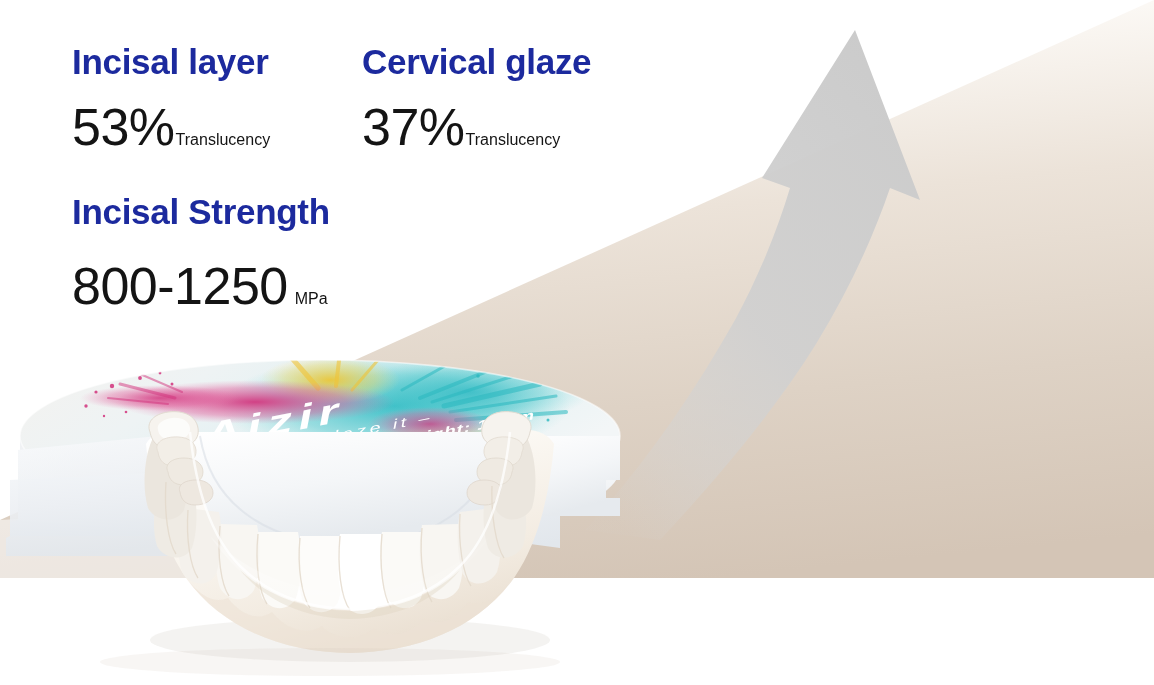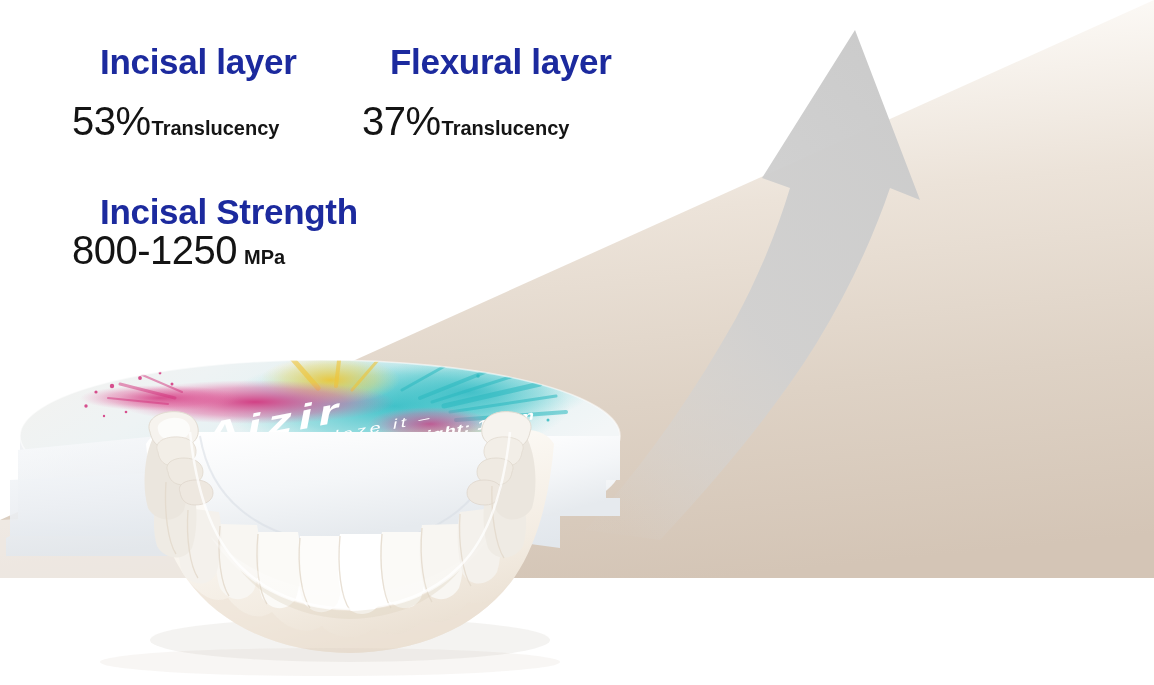--- a/index.html
+++ b/index.html
@@ -38,50 +38,49 @@
     width:1154px; height:685px;
   }
   .heading{
     position:absolute;
     color:#1c2a9e;
     font-size:35px;
     font-weight:700;
     letter-spacing:-0.3px;
     white-space:nowrap;
     line-height:1;
-    margin-left:28px;
   }
   .valrow{
     position:absolute;
     white-space:nowrap;
     line-height:1;
     color:#141414;
   }
   .valrow .big{
-    font-size:40px;
+    font-size:52px;
     font-weight:400;
     letter-spacing:-0.5px;
     text-align:right;
   }
   .valrow .unit{
-    font-size:20px;
-    font-weight:700;
+    font-size:16px;
+    font-weight:400;
     letter-spacing:0px;
     margin-left:1px;
     margin-top:16px;
   }
   .valrow .unit.spaced{ margin-left:7px; }
 
   
   #h-incisal   { left:72px;  top:44px; }
   #h-cervical  { left:362px; top:44px; }
   #v-incisal   { left:72px;  top:101px; }
   #v-cervical  { left:362px; top:101px; }
   #h-flex      { left:72px;  top:194px; }
-  #v-flex      { left:72px;  top:230px; }
+  #v-flex      { left:72px;  top:260px; }
 
   
   .product{
     position:absolute;
     left:0; top:340px;
     width:700px; height:345px;
   }
   .product svg{ display:block; }
 </style>
 </head>
@@ -400,21 +399,21 @@
     </svg>
   </div>
 
   <div class="txt-layer">
 
     <div class="heading" id="h-incisal">Incisal layer</div>
     <div class="valrow" id="v-incisal">
       <span class="big">53%</span><span class="unit">Translucency</span>
     </div>
 
-    <div class="heading" id="h-cervical">Flexural layer</div>
+    <div class="heading" id="h-cervical">Cervical glaze</div>
     <div class="valrow" id="v-cervical">
       <span class="big">37%</span><span class="unit">Translucency</span>
     </div>
 
     <div class="heading" id="h-flex">Incisal Strength</div>
     <div class="valrow" id="v-flex">
       <span class="big">800-1250</span><span class="unit spaced">MPa</span>
     </div>
 
   </div>

